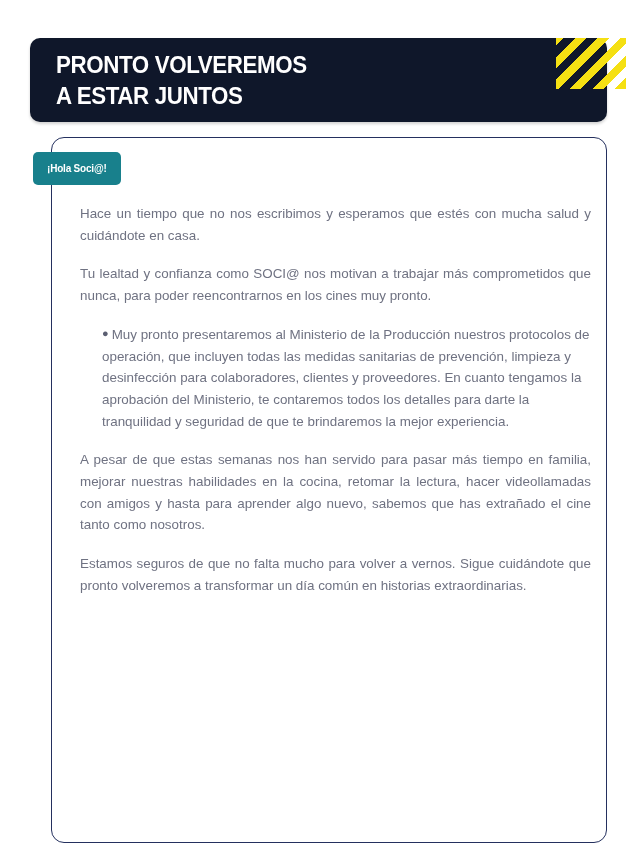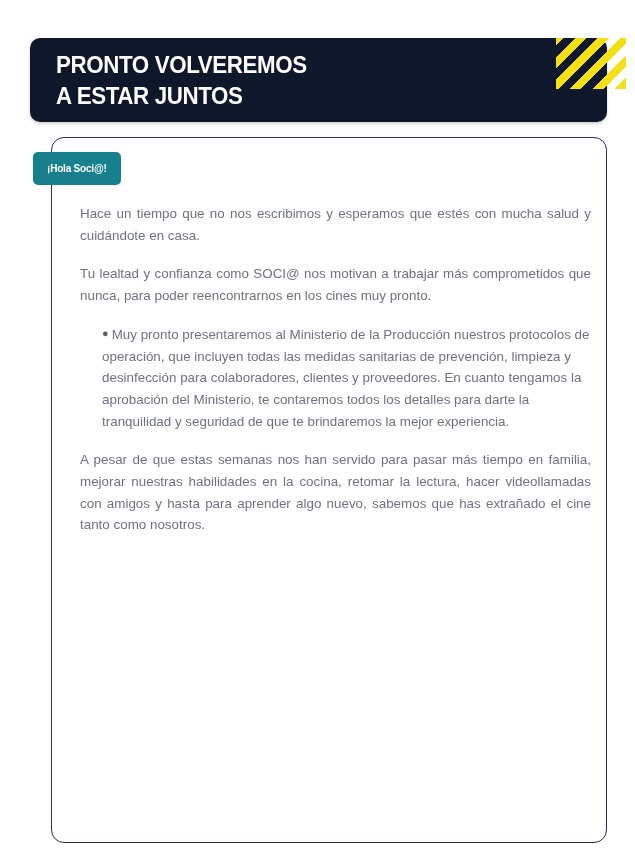--- a/index.html
+++ b/index.html
@@ -137,14 +137,15 @@
 
 <div id="letter-body">
 
   <p class="para">Hace un tiempo que no nos escribimos y esperamos que estés con mucha salud y cuidándote en casa.</p>
   <p class="para">Tu lealtad y confianza como SOCI@ nos motivan a trabajar más comprometidos que nunca, para poder reencontrarnos en los cines muy pronto.</p>
 
 
   <p class="bullet-block"><span class="bullet-dot">●</span><span>Muy pronto presentaremos al Ministerio de la Producción nuestros protocolos de operación, que incluyen todas las medidas sanitarias de prevención, limpieza y desinfección para colaboradores, clientes y proveedores. En cuanto tengamos la aprobación del Ministerio, te contaremos todos los detalles para darte la tranquilidad y seguridad de que te brindaremos la mejor experiencia.</span></p>
 
   <p class="para">A pesar de que estas semanas nos han servido para pasar más tiempo en familia, mejorar nuestras habilidades en la cocina, retomar la lectura, hacer videollamadas con amigos y hasta para aprender algo nuevo, sabemos que has extrañado el cine tanto como nosotros.</p>
+  <p class="para last">Estamos seguros de que no falta mucho para volver a vernos. Sigue cuidándote que pronto volveremos a transformar un día común en historias extraordinarias.</p>
 
 </div>
 
 </body></html>

